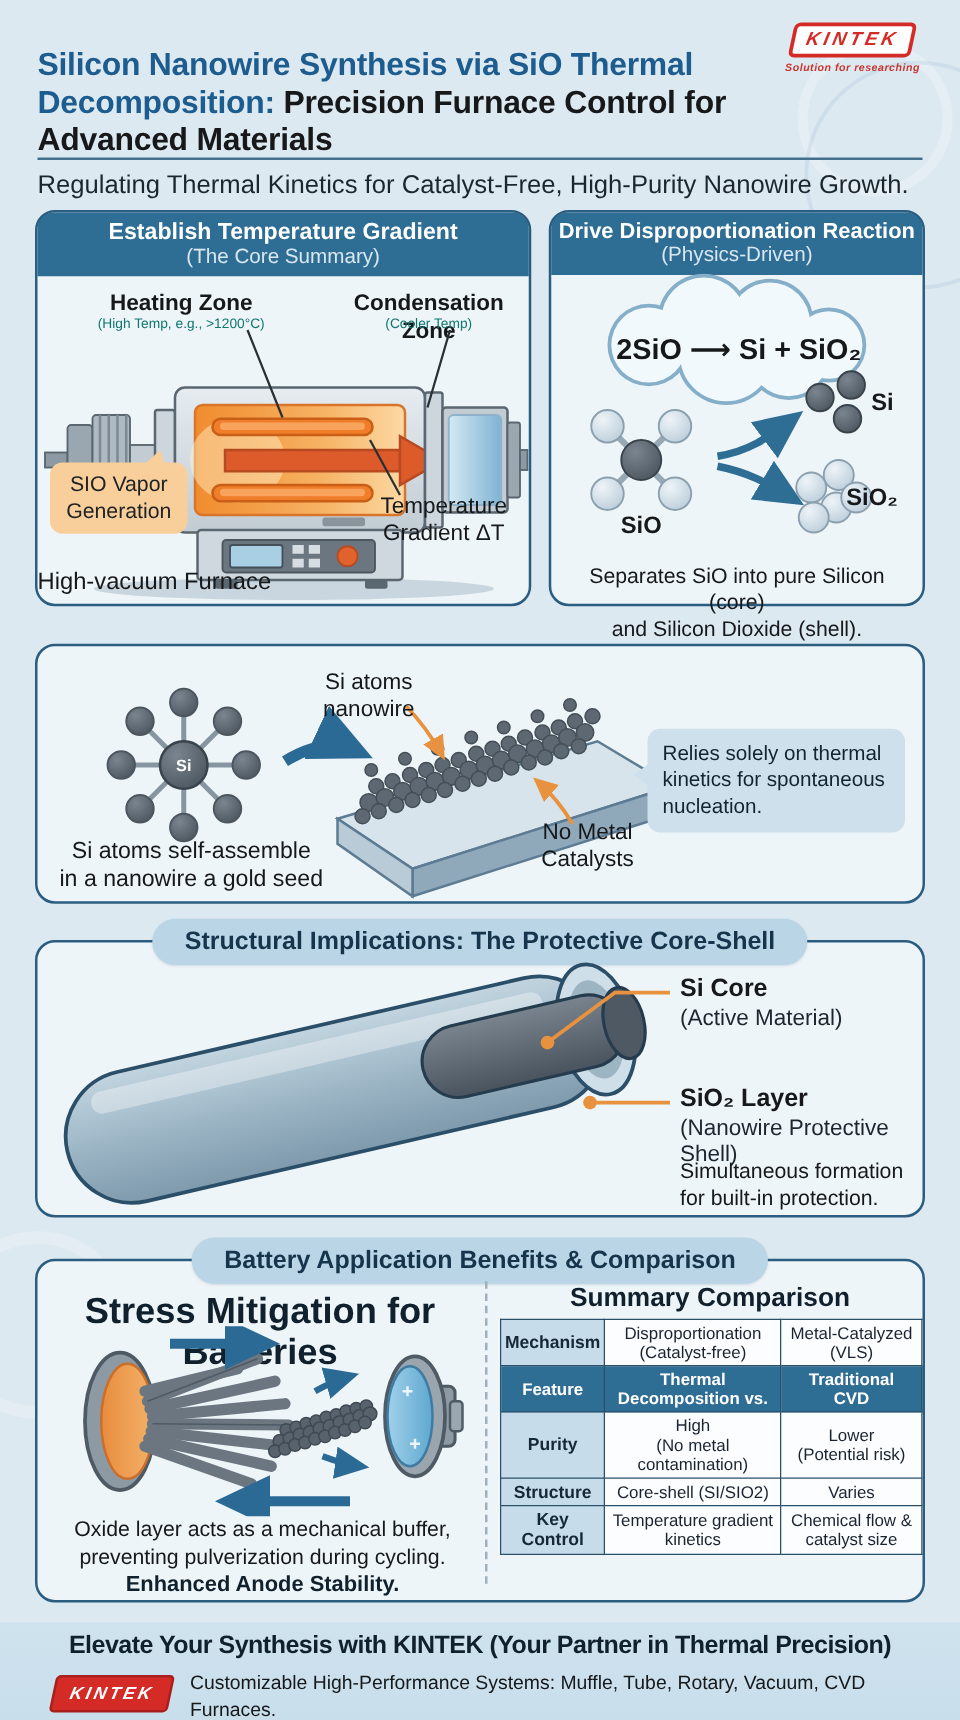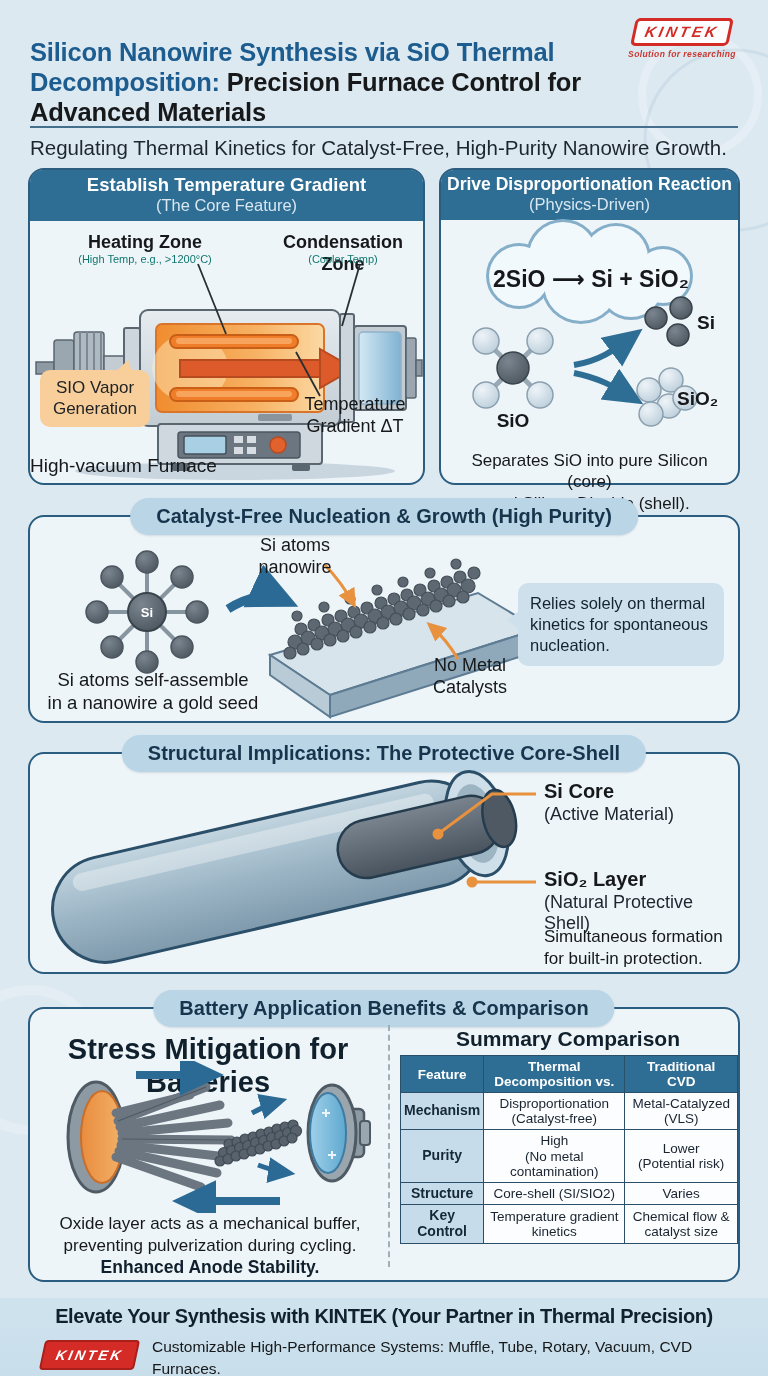--- a/index.html
+++ b/index.html
@@ -98,21 +98,21 @@
     <div class="logo-badge"><span>KINTEK</span></div>
     <div class="logo-tag">Solution for researching</div>
   </div>
 
   <div class="divider"></div>
   <div class="subtitle">Regulating Thermal Kinetics for Catalyst-Free, High-Purity Nanowire Growth.</div>
 
   <div class="panel" style="left:28px;top:168px;width:397px;height:317px;">
     <div class="panel-head">
       <div class="ph-title">Establish Temperature Gradient</div>
-      <div class="ph-sub">(The Core Feature)</div>
+      <div class="ph-sub">(The Core Summary)</div>
     </div>
 
     <div class="abs lblb center" style="left:30px;top:62px;width:170px;">Heating Zone</div>
     <div class="abs lbls center" style="left:10px;top:83px;width:210px;">(High Temp, e.g., &gt;1200°C)</div>
     <div class="abs lblb center" style="left:232px;top:62px;width:162px;">Condensation Zone</div>
     <div class="abs lbls center" style="left:232px;top:83px;width:162px;">(Cooler Temp)</div>
 
     <svg class="abs" style="left:0;top:48px;" width="393" height="269" viewBox="0 0 393 269">
       <defs>
         <linearGradient id="gBody" x1="0" y1="0" x2="0" y2="1">
@@ -252,21 +252,20 @@
 
     <div class="abs center" style="left:20px;top:96px;width:260px;font-size:23px;font-weight:bold;color:#16181a;">2SiO ⟶ Si + SiO₂</div>
     <div class="abs center" style="left:30px;top:240px;width:84px;font-size:19px;font-weight:bold;color:#16181a;">SiO</div>
     <div class="abs" style="left:256px;top:142px;width:40px;font-size:19px;font-weight:bold;color:#16181a;">Si</div>
     <div class="abs" style="left:236px;top:218px;width:50px;font-size:19px;font-weight:bold;color:#16181a;">SiO₂</div>
     <div class="abs center pre" style="left:6px;right:6px;top:280px;font-size:17px;color:#16181a;line-height:1.25;">Separates SiO into pure Silicon (core)
 and Silicon Dioxide (shell).</div>
   </div>
 
   <div class="panel" style="left:28px;top:515px;width:712px;height:208px;">
-    <div class="pill">Catalyst-Free Nucleation &amp; Growth (High Purity)</div>
 
     <svg class="abs" style="left:0;top:0;" width="708" height="204" viewBox="0 0 708 204">
       <defs>
         <marker id="mBlue2" markerWidth="6" markerHeight="6" refX="4" refY="2.6" orient="auto">
           <path d="M0,0 L5.5,2.6 L0,5.2 Z" fill="#2b6a94"></path>
         </marker>
         <marker id="mOr" markerWidth="7" markerHeight="7" refX="4.5" refY="3" orient="auto">
           <path d="M0,0 L6.5,3 L0,6 Z" fill="#e8923f"></path>
         </marker>
       </defs>
@@ -391,21 +390,21 @@
 
       <circle cx="408" cy="80" r="5.5" fill="#e8923f"></circle>
       <polyline points="408,80 462,40 506,40" class="ln-orange"></polyline>
       <circle cx="442" cy="128" r="5.5" fill="#e8923f"></circle>
       <polyline points="442,128 506,128" class="ln-orange"></polyline>
     </svg>
 
     <div class="abs" style="left:514px;top:26px;font-size:20px;font-weight:bold;color:#16181a;">Si Core</div>
     <div class="abs" style="left:514px;top:50px;font-size:18px;color:#1c262e;">(Active Material)</div>
     <div class="abs" style="left:514px;top:114px;font-size:20px;font-weight:bold;color:#16181a;">SiO₂ Layer</div>
-    <div class="abs" style="left:514px;top:138px;font-size:18px;color:#1c262e;">(Natural Protective Shell)</div>
+    <div class="abs" style="left:514px;top:138px;font-size:18px;color:#1c262e;">(Nanowire Protective Shell)</div>
     <div class="abs pre" style="left:514px;top:172px;font-size:17px;color:#16181a;line-height:1.3;">Simultaneous formation
 for built-in protection.</div>
   </div>
 
   <div class="panel" style="left:28px;top:1007px;width:712px;height:275px;">
     <div class="pill">Battery Application Benefits &amp; Comparison</div>
     <div class="dash-div"></div>
 
     <div class="abs center" style="left:8px;top:24px;width:340px;font-size:29px;font-weight:bold;color:#10202c;">Stress Mitigation for Batteries</div>
 
@@ -493,32 +492,32 @@
     <div class="abs center" style="left:370px;top:18px;width:336px;font-size:21px;font-weight:bold;color:#10202c;">Summary Comparison</div>
 
     <table class="cmp-table">
       <colgroup>
           <col style="width:80px">
           <col style="width:142px">
           <col style="width:114px">
         </colgroup>
       <tbody>
           <tr>
+        <td class="feat">Mechanism</td>
+        <td class="val">Disproportionation
+(Catalyst-free)</td>
+        <td class="val">Metal-Catalyzed
+(VLS)</td>
+      </tr>
+      <tr>
         <th>Feature</th>
         <th>Thermal
 Decomposition vs.</th>
         <th>Traditional
 CVD</th>
-      </tr>
-      <tr>
-        <td class="feat">Mechanism</td>
-        <td class="val">Disproportionation
-(Catalyst-free)</td>
-        <td class="val">Metal-Catalyzed
-(VLS)</td>
       </tr>
       <tr>
         <td class="feat">Purity</td>
         <td class="val">High
 (No metal contamination)</td>
         <td class="val">Lower
 (Potential risk)</td>
       </tr>
       <tr>
         <td class="feat">Structure</td>

